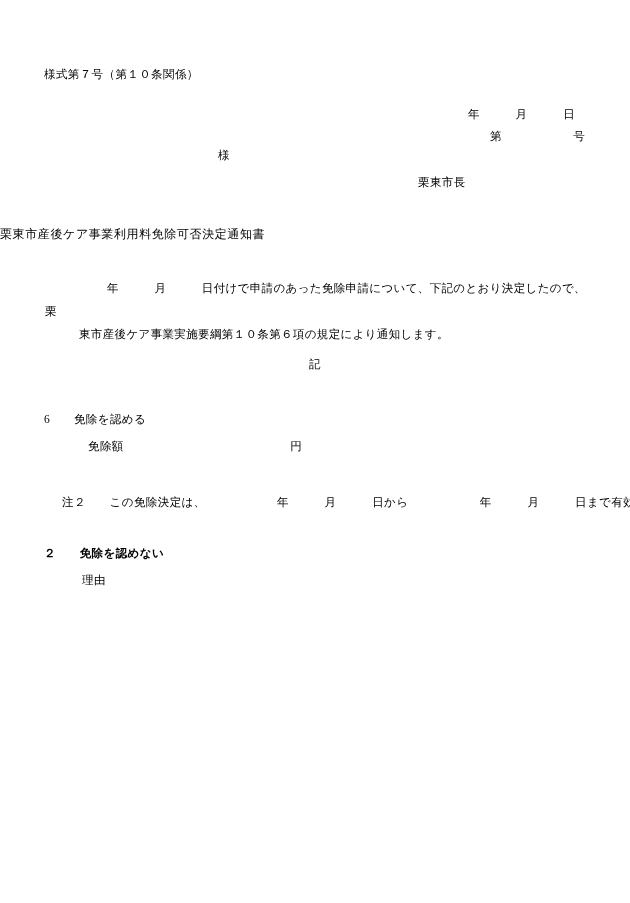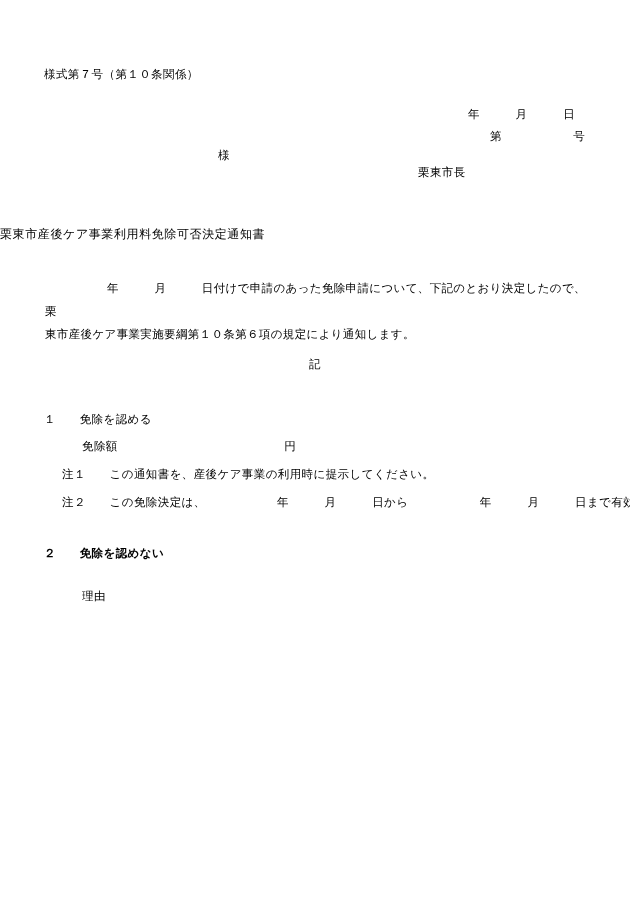--- a/index.html
+++ b/index.html
@@ -26,21 +26,21 @@
     position: absolute;
     white-space: pre;
     font-size: 11.5px;
     letter-spacing: 0.4px;
     line-height: 1.4;
   }
   .form-no      { left: 44px;  top: 66px; }
   .doc-number   { left: 490px; top: 92px; margin-top: 36px; }
   .doc-date     { left: 468px; top: 106px; }
   .addressee    { left: 218px; top: 147px; }
-  .issuer       { left: 418px; top: 164px; }
+  .issuer       { left: 418px; top: 174px; }
 
   .title {
     position: absolute;
     left: 0; right: 0;
     top: 226px;
     text-align: left;
     font-size: 12px;
     letter-spacing: 0.6px;
     white-space: pre;
   }
@@ -48,37 +48,37 @@
   .body-block {
     position: absolute;
     left: 45px;
     top: 277px;
     width: 546px;
     font-size: 11.5px;
     line-height: 2.0;
     letter-spacing: 0.35px;
   }
   .body-block .p1 { text-indent: 62px; }
-  .body-block .p2 { text-indent: 0; }
+  .body-block .p2 { text-indent: 0; margin-left: 34px; }
 
   .ki {
     position: absolute;
     left: 0; right: 0;
     top: 357px;
     text-align: center;
     font-size: 11.5px;
     letter-spacing: 0.4px;
   }
 
   .item1        { left: 44px;  top: 411px; }
-  .item1-amount { left: 82px;  top: 438px; }
+  .item1-amount { left: 88px;  top: 438px; }
   .note1        { left: 62px;  top: 466px; }
   .note2        { left: 62px;  top: 494px; }
   .item2        { left: 44px;  top: 545px; font-weight: bold; }
-  .item2-reason { left: 82px;  top: 588px; }
+  .item2-reason { left: 82px;  top: 572px; }
 </style>
 </head>
 <body>
 
 <div class="page">
 
   <div class="line form-no">様式第７号（第１０条関係）</div>
 
   <div class="line doc-number">第　　　　　　号</div>
 
@@ -90,21 +90,20 @@
 
   <div class="title">栗東市産後ケア事業利用料免除可否決定通知書</div>
 
   <div class="body-block">
     <div class="p1">年　　　月　　　日付けで申請のあった免除申請について、下記のとおり決定したので、栗</div>
     <div class="p2">東市産後ケア事業実施要綱第１０条第６項の規定により通知します。</div>
   </div>
 
   <div class="ki">記</div>
 
-  <div class="line item1">１　　免除を認める</div>
+  <div class="line item1">6　　免除を認める</div>
   <div class="line item1-amount">免除額　　　　　　　　　　　　　　円</div>
-  <div class="line note1">注１　　この通知書を、産後ケア事業の利用時に提示してください。</div>
   <div class="line note2">注２　　この免除決定は、　　　　　　年　　　月　　　日から　　　　　　年　　　月　　　日まで有効です。</div>
 
   <div class="line item2">２　　免除を認めない</div>
   <div class="line item2-reason">理由</div>
 
 </div>
 
 </body></html>

